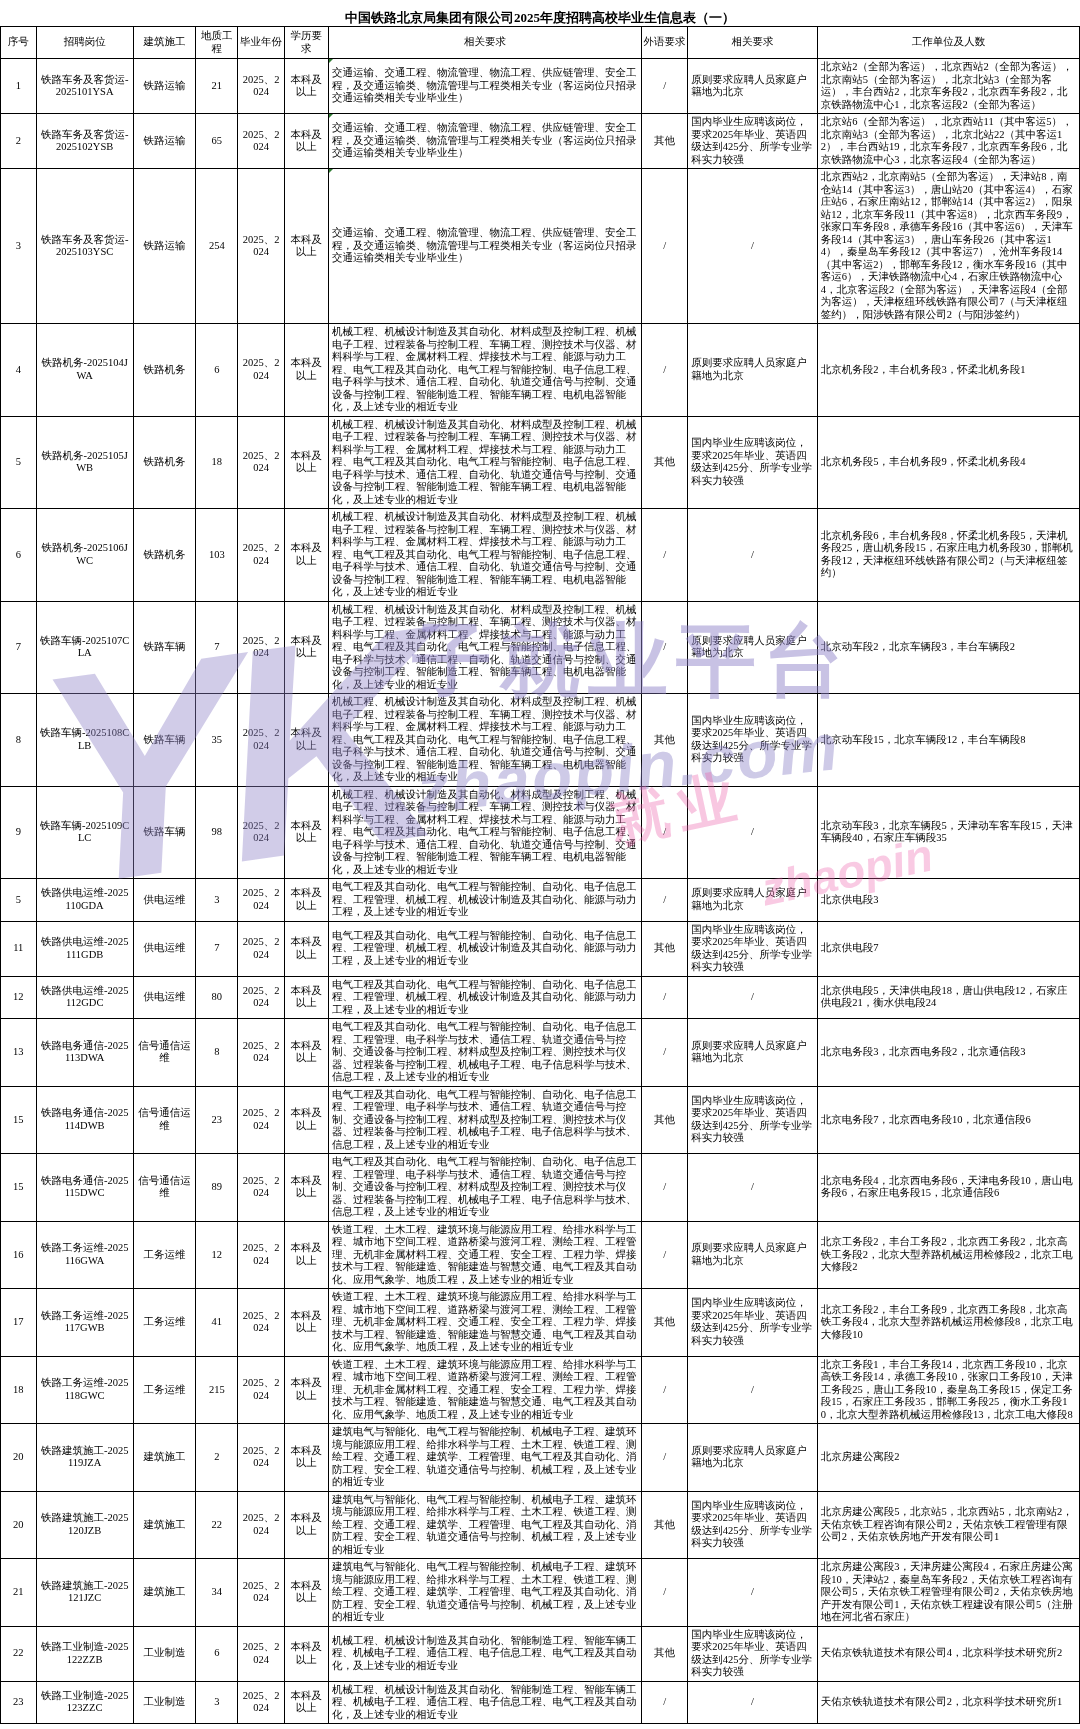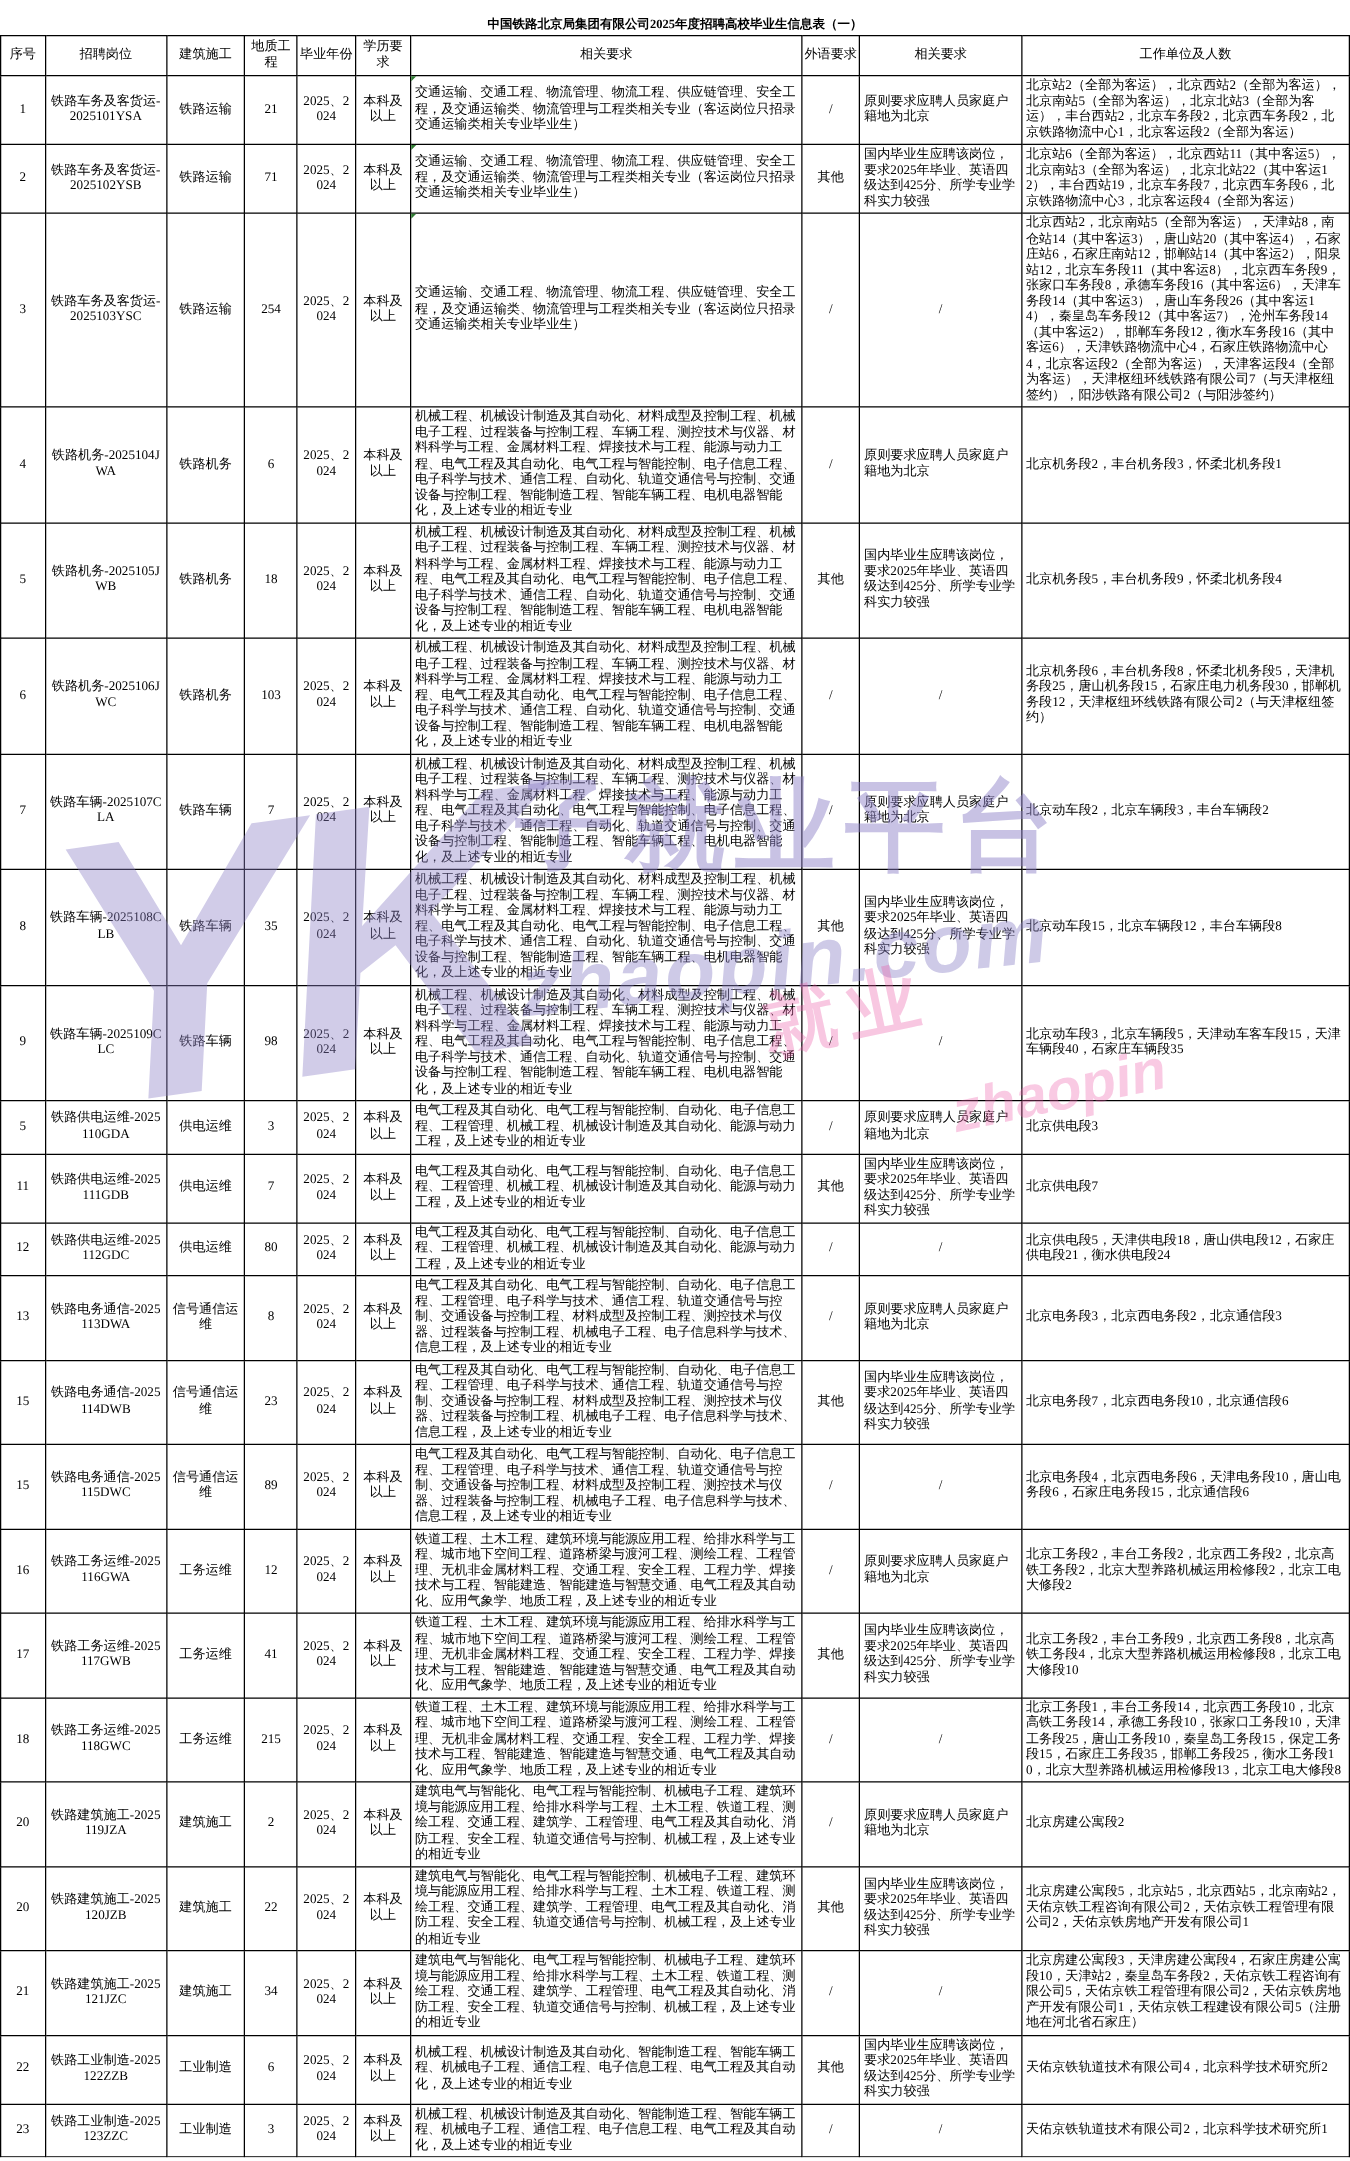--- a/index.html
+++ b/index.html
@@ -1,18 +1,18 @@
 <!DOCTYPE html>
 <html><head>
 <meta charset="utf-8">
 <style>
   html,body{margin:0;padding:0;background:#fff;}
   .page{position:relative;width:1080px;margin:0 auto;background:#fff;color:#000;
         font-family:"Liberation Serif","DejaVu Serif",serif;overflow:hidden;}
-  .title{font-size:10px;font-weight:bold;text-align:center;padding:0 0 1px 0;line-height:15px;margin-top:12px;}
+  .title{font-size:13px;font-weight:bold;text-align:center;padding:10px 0 1px 0;line-height:15px;}
   table{width:100%;border-collapse:collapse;table-layout:fixed;}
   th,td{border:1px solid #000;font-size:10.5px;line-height:12.5px;padding:2px 3px;
         vertical-align:middle;word-break:break-all;}
   th{font-weight:normal;text-align:center;padding:3px 1px;}
   td.c{text-align:center;}
   td.l{text-align:left;}
   td.gc{position:relative;}
   td.gc::before{content:'';position:absolute;top:0;left:0;width:0;height:0;
         border-top:4px solid #2f7d32;border-right:4px solid transparent;}
   
@@ -76,21 +76,21 @@
           <td class="c">本科及以上</td>
           <td class="l gc">交通运输、交通工程、物流管理、物流工程、供应链管理、安全工程，及交通运输类、物流管理与工程类相关专业（客运岗位只招录交通运输类相关专业毕业生）</td>
           <td class="c">/</td>
           <td class="l">原则要求应聘人员家庭户籍地为北京</td>
           <td class="l">北京站2（全部为客运），北京西站2（全部为客运），北京南站5（全部为客运），北京北站3（全部为客运），丰台西站2，北京车务段2，北京西车务段2，北京铁路物流中心1，北京客运段2（全部为客运）</td>
         </tr>
         <tr>
           <td class="c">2</td>
           <td class="c">铁路车务及客货运-2025102YSB</td>
           <td class="c">铁路运输</td>
-          <td class="c">71</td>
+          <td class="c">65</td>
           <td class="c">2025、2024</td>
           <td class="c">本科及以上</td>
           <td class="l gc">交通运输、交通工程、物流管理、物流工程、供应链管理、安全工程，及交通运输类、物流管理与工程类相关专业（客运岗位只招录交通运输类相关专业毕业生）</td>
           <td class="c">其他</td>
           <td class="l">国内毕业生应聘该岗位，要求2025年毕业、英语四级达到425分、所学专业学科实力较强</td>
           <td class="l">北京站6（全部为客运），北京西站11（其中客运5），北京南站3（全部为客运），北京北站22（其中客运12），丰台西站19，北京车务段7，北京西车务段6，北京铁路物流中心3，北京客运段4（全部为客运）</td>
         </tr>
         <tr>
           <td class="c">3</td>
           <td class="c">铁路车务及客货运-2025103YSC</td>

